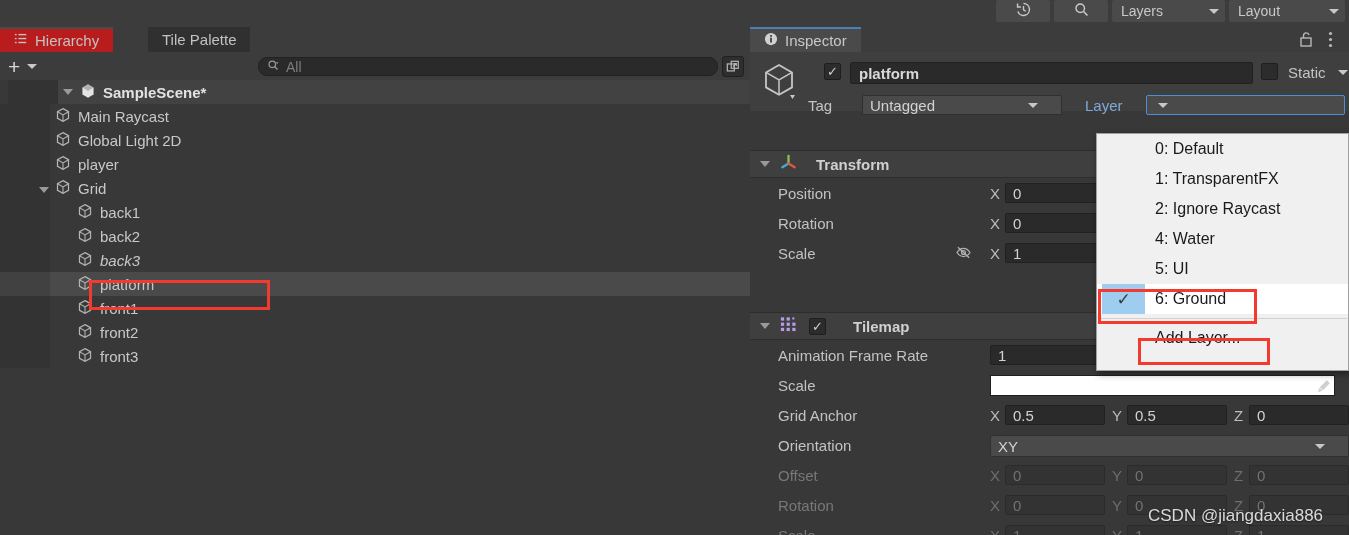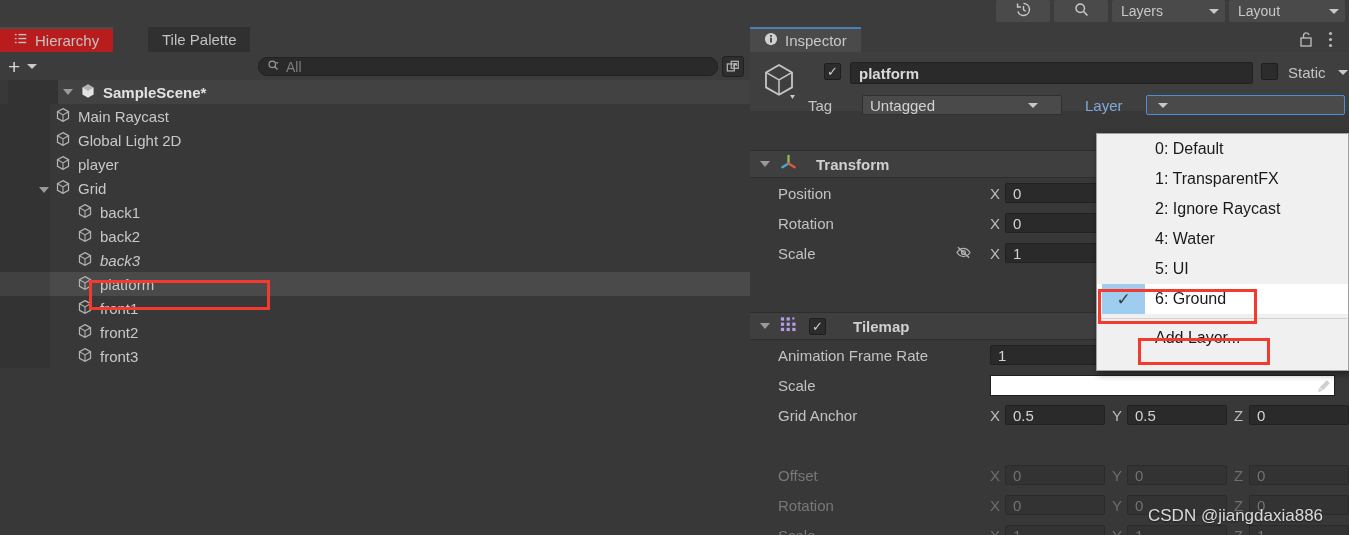--- a/index.html
+++ b/index.html
@@ -456,20 +456,27 @@
     <span class="axlbl" style="left:362px;">Y</span>
     <span class="numf" style="left:377px; width:100px;">
         <span>0.5</span>
       </span>
     <span class="axlbl" style="left:484px;">Z</span>
     <span class="numf" style="left:499px; width:100px;">
         <span>0</span>
       </span>
   </div>
 
+  <div class="prow" style="top:403px;">
+    <span class="plabel">Orientation</span>
+    <span class="abs ddbox" style="left:240px; top:5px; width:359px; height:22px;">
+      <span class="cap">XY</span>
+      <span class="tri-d" style="margin-left:4px;"></span>
+    </span>
+  </div>
 
   <div class="prow" style="top:433px;">
     <span class="plabel dim">Offset</span>
     <span class="axlbl dim" style="left:240px;">X</span>
     <span class="numf dim" style="left:255px; width:100px;">
         <span>0</span>
       </span>
     <span class="axlbl dim" style="left:362px;">Y</span>
     <span class="numf dim" style="left:377px; width:100px;">
         <span>0</span>

